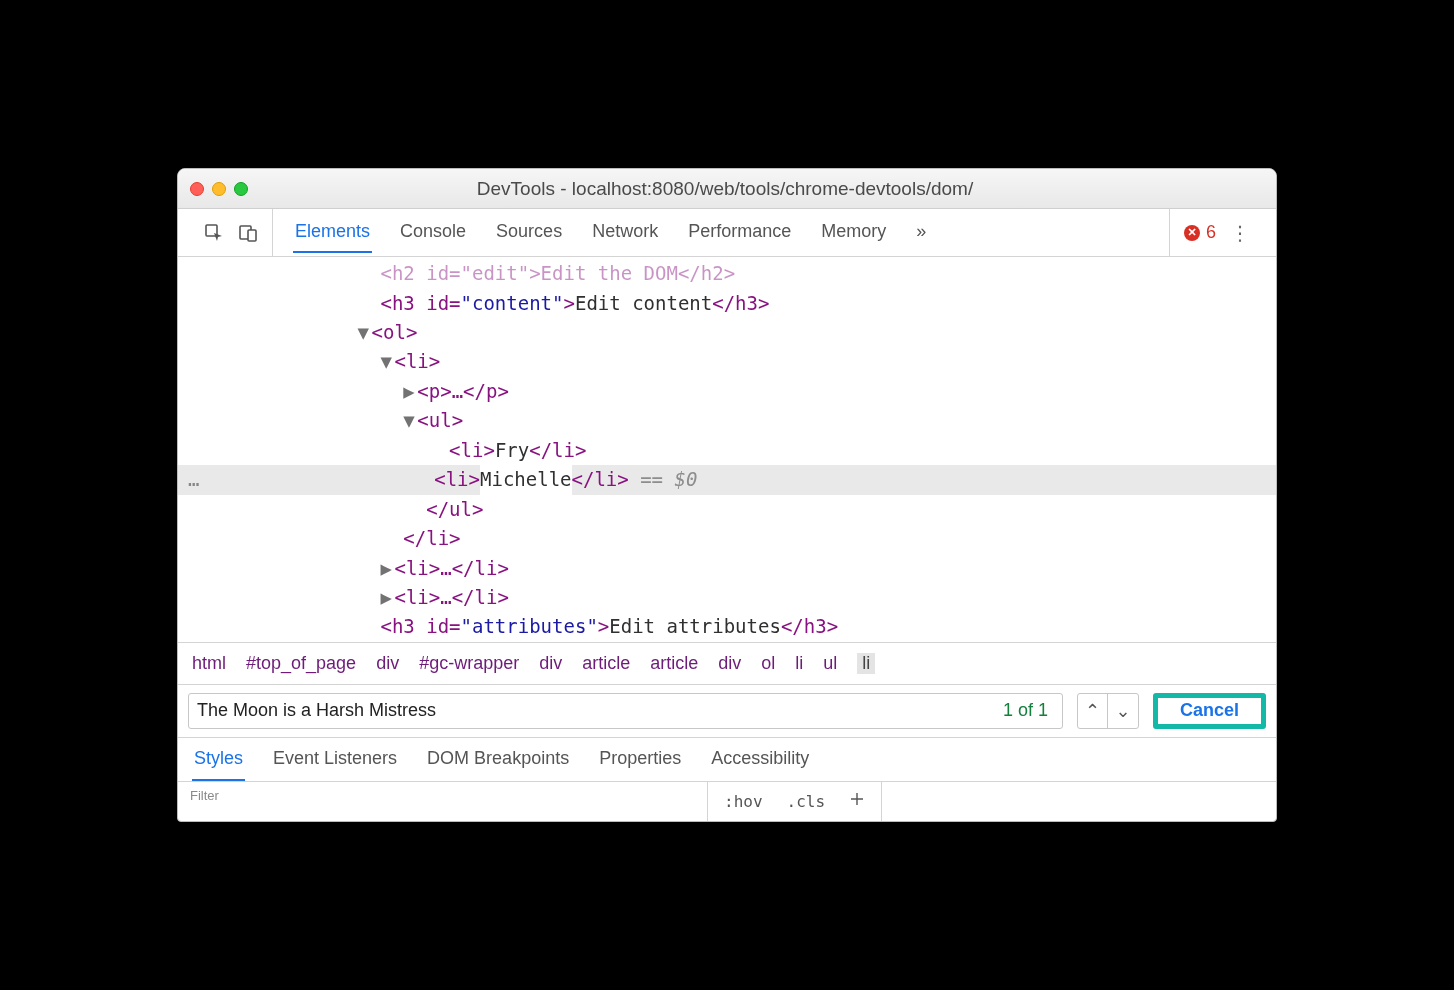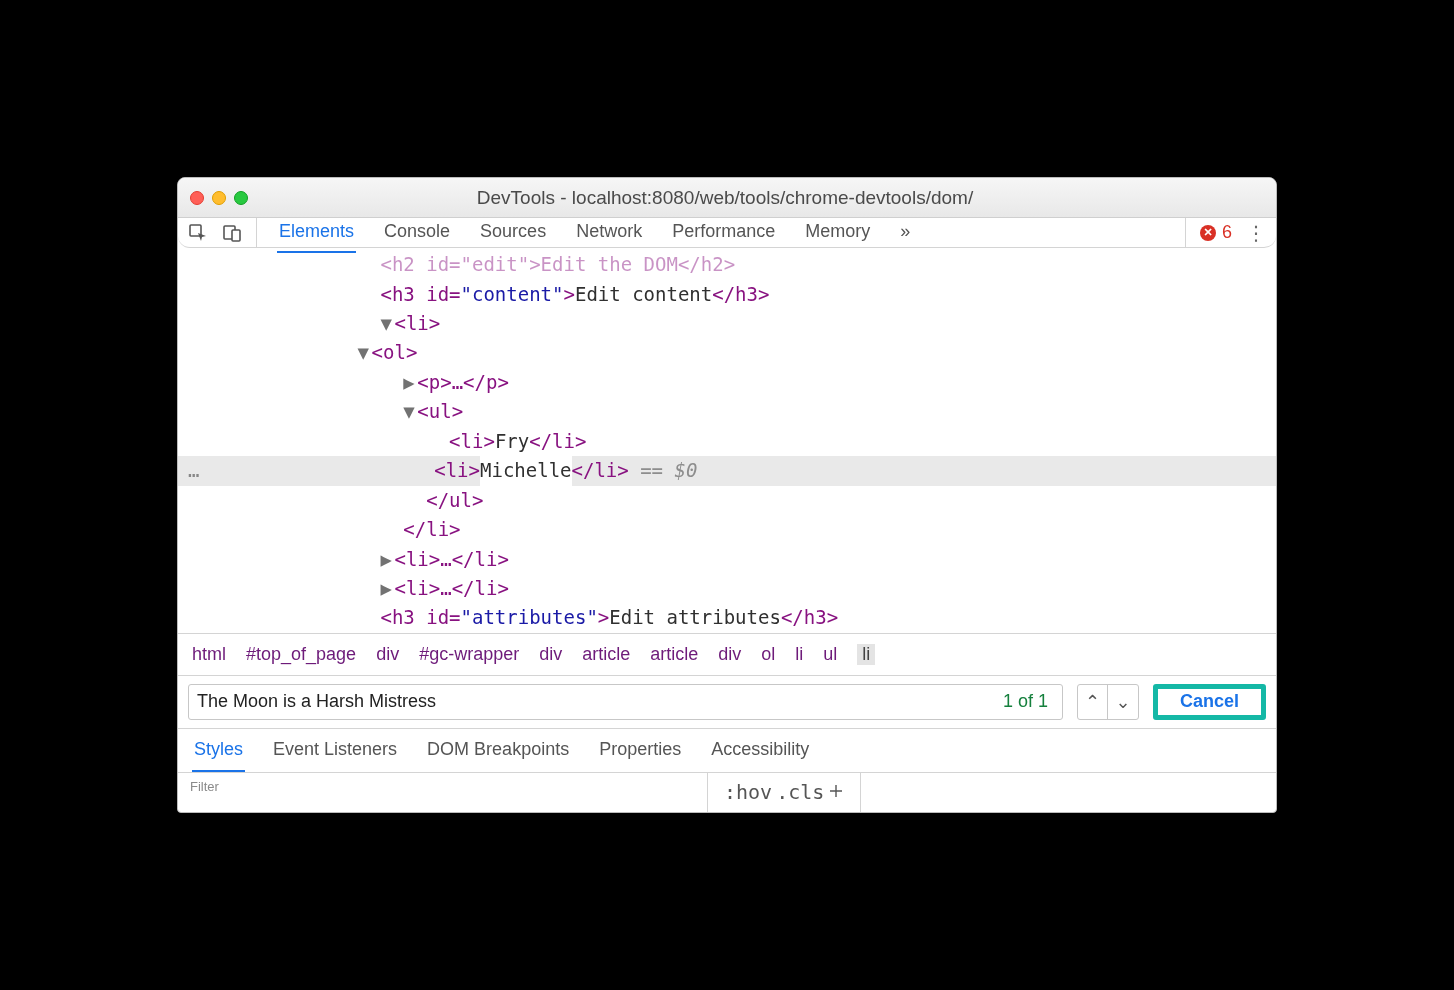--- a/index.html
+++ b/index.html
@@ -38,24 +38,23 @@
   .dot.red{background:#ff5f57;border:1px solid #e33e32;}
   .dot.yellow{background:#ffbd2e;border:1px solid #e09e00;}
   .dot.green{background:#28c940;border:1px solid #12a025;}
   .titlebar-title {
     position:absolute; left:0;right:4px; text-align:center;
     color:#4a4a4a; font-size:19px; pointer-events:none;
   }
   
   .toolbar {
     display:flex; align-items:center;
-    height:30px;
+    height:48px;
     border-bottom:1px solid #d4d4d4;
-    padding:0 10px;
-    border-radius:12px;
+    padding:0 26px;
   }
   .tb-icons { display:flex; align-items:center; gap:14px; padding-right:14px; border-right:1px solid #d4d4d4; height:100%; }
   .tb-icon svg { display:block; }
   .tabs { display:flex; gap:26px; margin-left:20px; flex:1; color:#555; }
   .tab { cursor:default; padding:9px 2px; }
   .tab.active { color:#1a73e8; border-bottom:2px solid #1a73e8; }
   .tb-right { display:flex; align-items:center; gap:14px; padding-left:14px; border-left:1px solid #d4d4d4; height:100%;}
   .err-badge { display:flex; align-items:center; gap:6px; color:#d93025; }
   .err-circle { width:16px;height:16px;border-radius:50%;background:#d93025;color:#fff;font-size:11px;display:flex;align-items:center;justify-content:center;font-weight:bold;}
   .menu-dots { color:#666; font-size:20px; letter-spacing:0px; }
@@ -114,21 +113,21 @@
   .subtab.active { color:#1a73e8; border-bottom:2px solid #1a73e8;}
   
   .filterrow {
     display:flex; border-top:1px solid #d4d4d4; height:40px;
   }
   .filter-input {
     flex:0 0 530px; padding:6px 12px;
     color:#8a8a8a;
     font-size:13px; border-right:1px solid #d4d4d4;
   }
-  .hov-group { display:flex; align-items:center; gap:4px; padding:0 16px; font-family:Menlo,monospace; font-size:20px; color:#555; border-right:1px solid #d4d4d4;text-align:center;}
+  .hov-group { display:flex; align-items:center; gap:24px; padding:0 16px; font-family:Menlo,monospace; font-size:16px; color:#555; border-right:1px solid #d4d4d4;text-align:center;}
   .plus { width:16px;height:16px; }
 </style>
 </head>
 <body>
 
 <div class="window">
 
   <div class="titlebar">
     <div class="traffic">
       <div class="dot red"></div>
@@ -167,22 +166,22 @@
         <span class="err-circle">✕</span>
         <span>6</span>
       </div>
       <span class="menu-dots">⋮</span>
     </div>
   </div>
 
   <div class="dom-area">
     <div class="dom-line cut-top">                 &lt;h2 id="edit"&gt;Edit the DOM&lt;/h2&gt;</div>
     <div class="dom-line">                 <span class="tag">&lt;h3 id=</span><span class="attr-val">"content"</span><span class="tag">&gt;</span><span class="text">Edit content</span><span class="tag">&lt;/h3&gt;</span></div>
+    <div class="dom-line">               <span class="tri">▼</span><span class="tag">&lt;ol&gt;</span></div>
     <div class="dom-line">                 <span class="tri">▼</span><span class="tag">&lt;li&gt;</span></div>
-    <div class="dom-line">               <span class="tri">▼</span><span class="tag">&lt;ol&gt;</span></div>
     <div class="dom-line">                   <span class="tri">▶</span><span class="tag">&lt;p&gt;…&lt;/p&gt;</span></div>
     <div class="dom-line">                   <span class="tri">▼</span><span class="tag">&lt;ul&gt;</span></div>
     <div class="dom-line">                       <span class="tag">&lt;li&gt;</span><span class="text">Fry</span><span class="tag">&lt;/li&gt;</span></div>
     <div class="dom-line selected"><span class="dom-dots">…</span><span style="white-space:pre">                    </span><span class="tag">&lt;li&gt;</span><span class="text hl">Michelle</span><span class="tag">&lt;/li&gt;</span><span class="gray-cmt"> == $0</span></div>
     <div class="dom-line">                     <span class="tag">&lt;/ul&gt;</span></div>
     <div class="dom-line">                   <span class="tag">&lt;/li&gt;</span></div>
     <div class="dom-line">                 <span class="tri">▶</span><span class="tag">&lt;li&gt;…&lt;/li&gt;</span></div>
     <div class="dom-line">                 <span class="tri">▶</span><span class="tag">&lt;li&gt;…&lt;/li&gt;</span></div>
     <div class="dom-line">                 <span class="tag">&lt;h3 id=</span><span class="attr-val">"attributes"</span><span class="tag">&gt;</span><span class="text">Edit attributes</span><span class="tag">&lt;/h3&gt;</span></div>
   </div>

